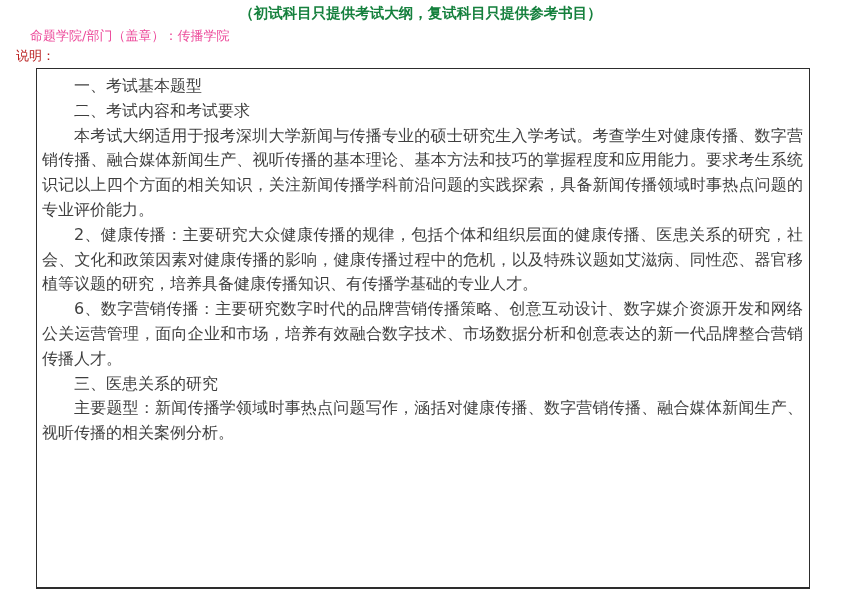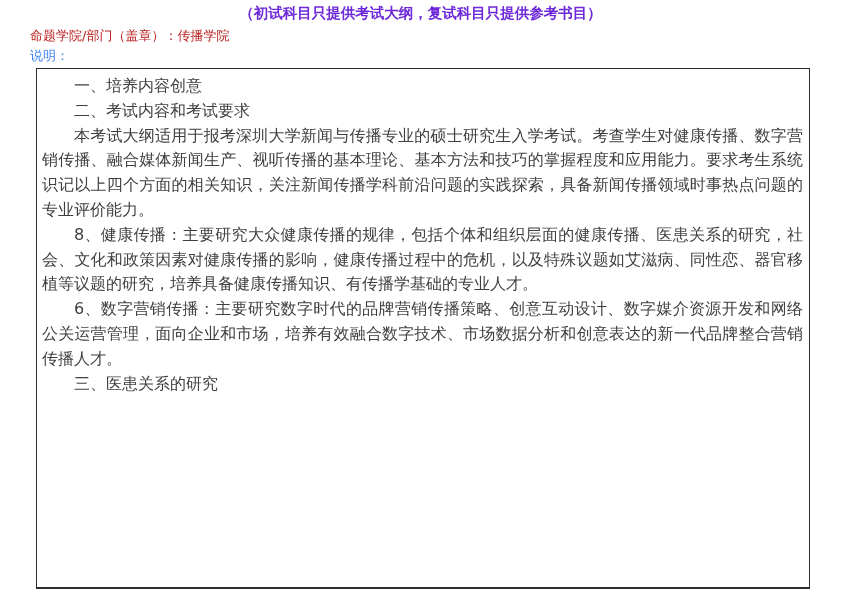--- a/index.html
+++ b/index.html
@@ -13,46 +13,46 @@
     position: relative;
     font-family: "DejaVu Sans", sans-serif;
     color: #3f3f3f;
     overflow: hidden;
   }
   .page-title {
     padding-top: 4px;
     text-align: center;
     font-size: 14.5px;
     font-weight: bold;
-    color: #6d28d9;
+    color: #15803d;
     line-height: 18px;
   }
   .meta-row {
     display: flex;
     margin-top: 5px;
     font-size: 13px;
     line-height: 17px;
-    color: #b91c1c;
+    color: #ec4899;
   }
   .meta-left {
     box-sizing: border-box;
     width: 50%;
     padding-left: 30px;
   }
   .meta-right {
     box-sizing: border-box;
     width: 50%;
     padding-left: 5px;
   }
   .note-row {
     margin-top: 3px;
-    padding-left: 30px;
+    padding-left: 16px;
     font-size: 13px;
     line-height: 17px;
-    color: #3b82f6;
+    color: #b91c1c;
   }
   .outline-box {
     box-sizing: border-box;
     margin-left: 36px;
     margin-top: 4px;
     width: 774px;
     min-height: 521px;
     border: 1px solid #2d2d2d;
     border-bottom-width: 2px;
     padding: 5px 6px 10px 5px;
@@ -74,19 +74,20 @@
 
 <div class="page-title">（初试科目只提供考试大纲，复试科目只提供参考书目）</div>
 
 <div class="meta-row">
   <div class="meta-left">命题学院/部门（盖章）：传播学院</div>
 </div>
 
 <div class="note-row">说明：</div>
 
 <div class="outline-box">
-  <p>一、培养内容创意</p>
+  <p>一、考试基本题型</p>
   <p>二、考试内容和考试要求</p>
   <p>本考试大纲适用于报考深圳大学新闻与传播专业的硕士研究生入学考试。考查学生对健康传播、数字营销传播、融合媒体新闻生产、视听传播的基本理论、基本方法和技巧的掌握程度和应用能力。要求考生系统识记以上四个方面的相关知识，关注新闻传播学科前沿问题的实践探索，具备新闻传播领域时事热点问题的专业评价能力。</p>
-  <p>8、健康传播：主要研究大众健康传播的规律，包括个体和组织层面的健康传播、医患关系的研究，社会、文化和政策因素对健康传播的影响，健康传播过程中的危机，以及特殊议题如艾滋病、同性恋、器官移植等议题的研究，培养具备健康传播知识、有传播学基础的专业人才。</p>
+  <p>2、健康传播：主要研究大众健康传播的规律，包括个体和组织层面的健康传播、医患关系的研究，社会、文化和政策因素对健康传播的影响，健康传播过程中的危机，以及特殊议题如艾滋病、同性恋、器官移植等议题的研究，培养具备健康传播知识、有传播学基础的专业人才。</p>
   <p>6、数字营销传播：主要研究数字时代的品牌营销传播策略、创意互动设计、数字媒介资源开发和网络公关运营管理，面向企业和市场，培养有效融合数字技术、市场数据分析和创意表达的新一代品牌整合营销传播人才。</p>
   <p>三、医患关系的研究</p>
+  <p>主要题型：新闻传播学领域时事热点问题写作，涵括对健康传播、数字营销传播、融合媒体新闻生产、视听传播的相关案例分析。</p>
 </div>
 
 </body></html>

